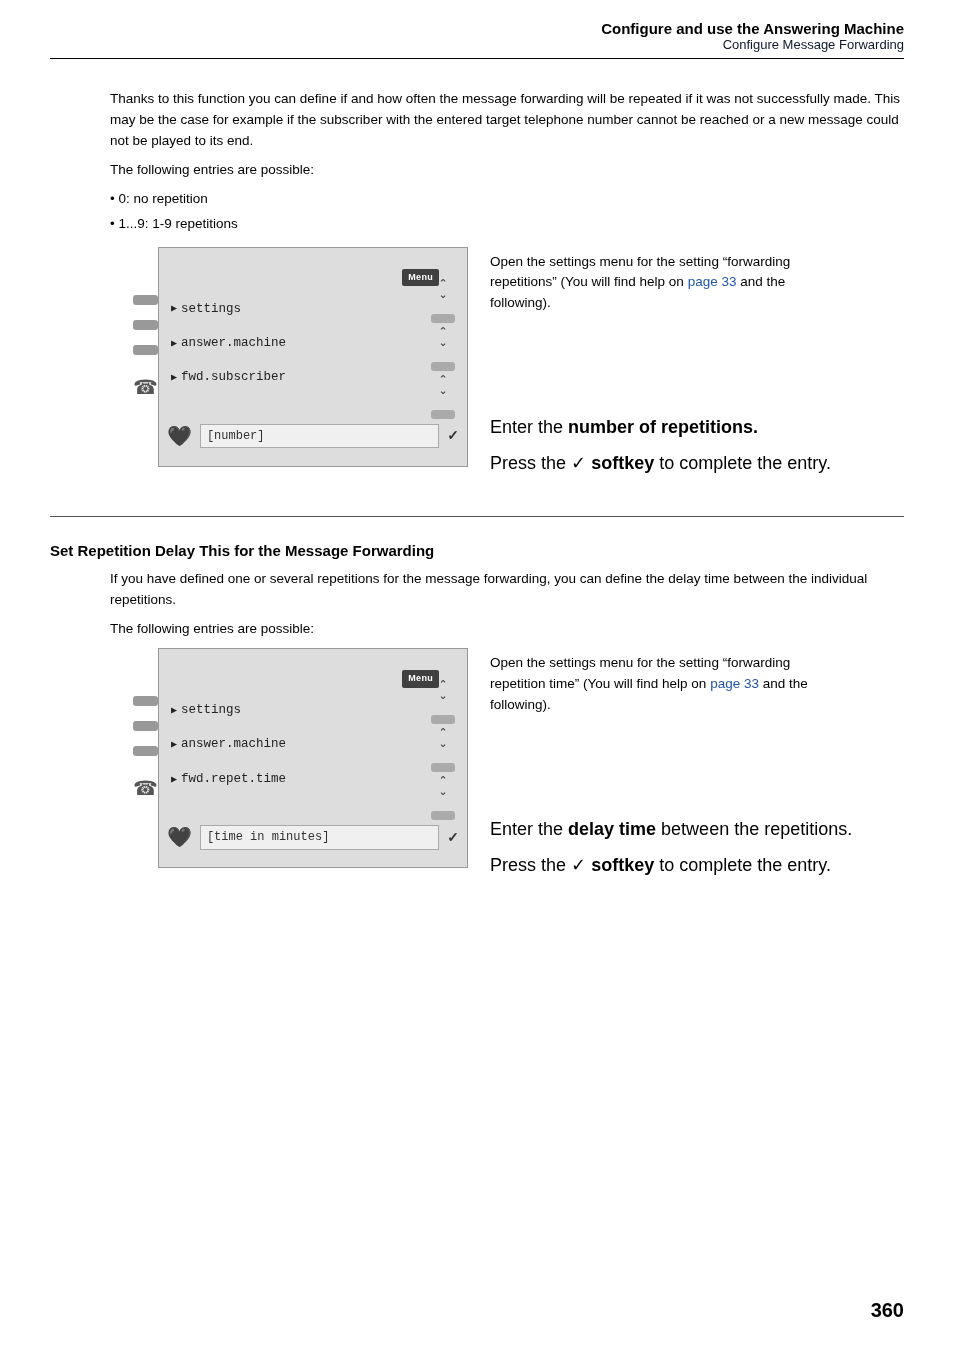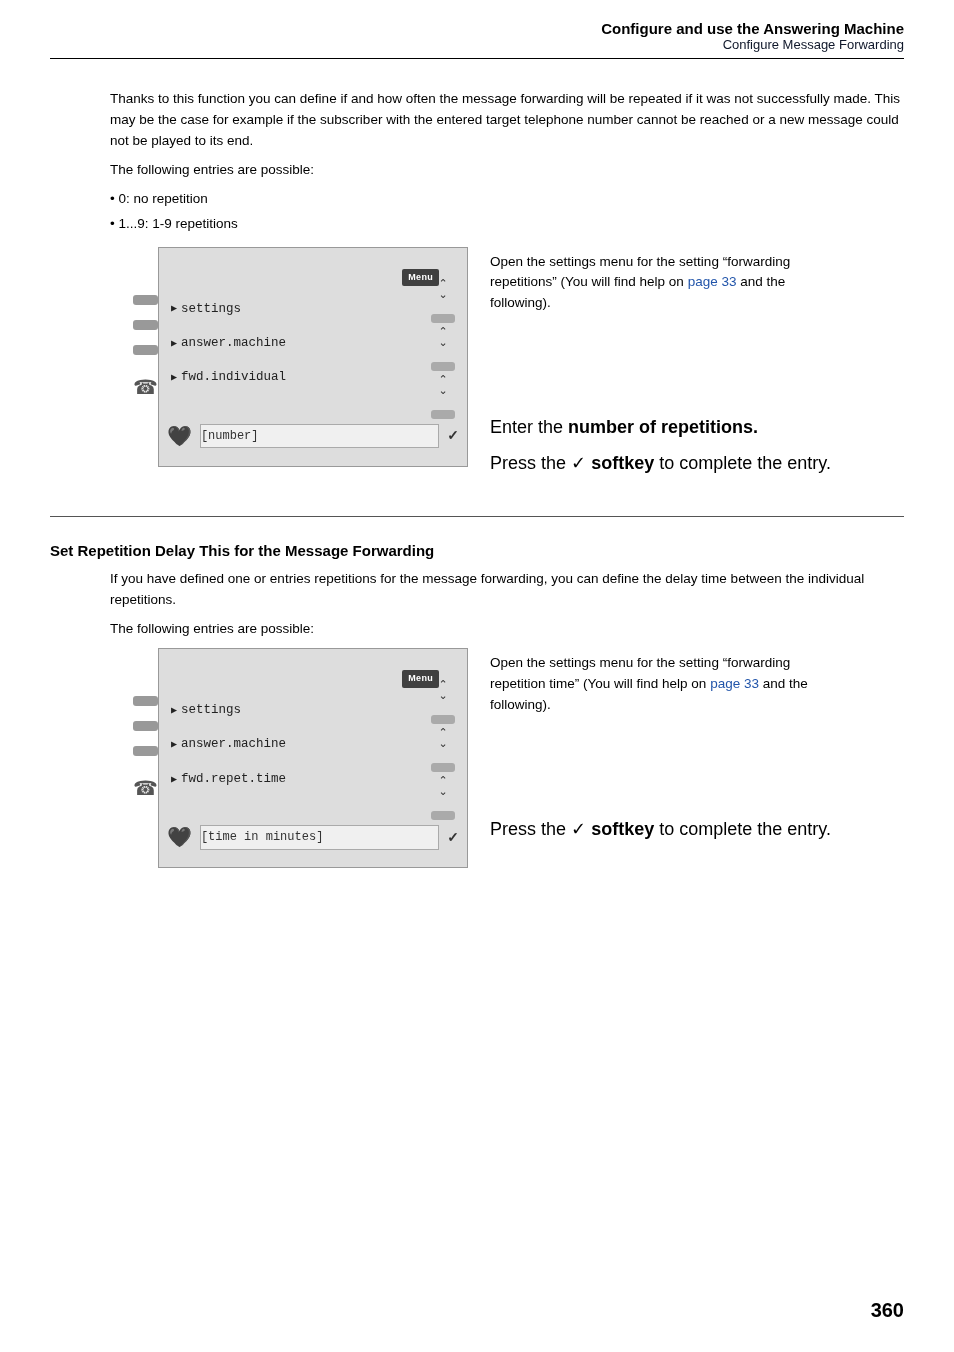--- a/index.html
+++ b/index.html
@@ -172,21 +172,21 @@
       display: flex;
       align-items: center;
       gap: 8px;
     }
 
     .pbox-num {
       font-family: 'Courier New', Courier, monospace;
       font-size: 12px;
       border: 1px solid #aaa;
       background: #f0f0f0;
-      padding: 2px 0;
+      padding: 2px 6px;
       flex: 1;
       color: #333;
     }
 
     .pbox-chk {
       font-size: 14px;
       font-weight: bold;
       color: #333;
     }
 
@@ -313,21 +313,21 @@
             <div class="pbox-row">
               <span class="pbox-arr">▶</span>
               <span>settings</span>
             </div>
             <div class="pbox-row">
               <span class="pbox-arr">▶</span>
               <span>answer.machine</span>
             </div>
             <div class="pbox-row">
               <span class="pbox-arr">▶</span>
-              <span>fwd.individual</span>
+              <span>fwd.subscriber</span>
             </div>
           </div>
 
           <div class="pbox-bottom">
             <span style="font-size:20px; color:#555;">🖤</span>
             <span class="pbox-num">[number]</span>
             <span class="pbox-chk">✓</span>
           </div>
         </div>
 
@@ -351,21 +351,21 @@
 
       </div>
     </div>
   </div>
 
   <hr class="section-divider">
 
   <div class="section">
     <div class="section-title">Set Repetition Delay This for the Message Forwarding</div>
     <div class="section-body">
-      <p>If you have defined one or entries repetitions for the message forwarding, you can define the delay time between the individual repetitions.</p>
+      <p>If you have defined one or several repetitions for the message forwarding, you can define the delay time between the individual repetitions.</p>
       <p>The following entries are possible:</p>
 
       <div class="sec-diagram">
 
         <div class="sec-left">
           <div class="sec-left-group">
             <div class="lsk2"></div>
           </div>
           <div class="sec-left-group">
             <div class="lsk2"></div>
@@ -424,20 +424,23 @@
         <div class="sec-col">
           <div class="sec-right-desc">
             <p>
               <span>Open the settings menu for the setting “forwarding repetition time” (You will find help on</span>
               <a class="link-text">page 33</a>
               <span>and the following).</span>
             </p>
           </div>
           <div class="sec-bottom-desc" style="margin-top: 80px;">
             <p>
+              <span>Enter the </span><strong>delay time</strong><span> between the repetitions.</span>
+            </p>
+            <p>
               <span>Press the </span><span>✓</span> <strong>softkey</strong> <span>to complete the entry.</span>
             </p>
           </div>
         </div>
 
       </div>
     </div>
   </div>
 
   <div class="page-number">360</div>

